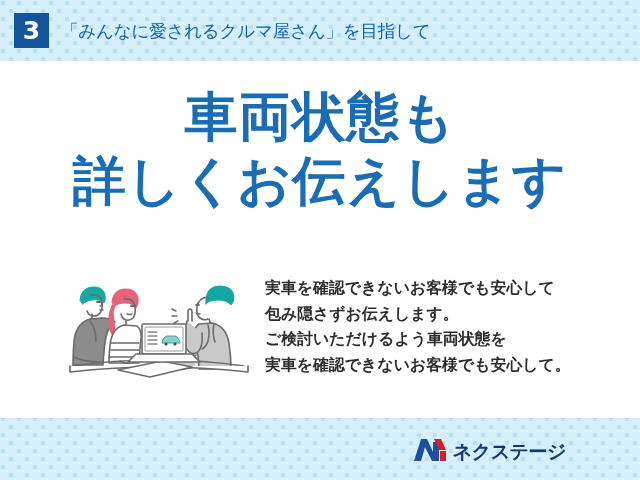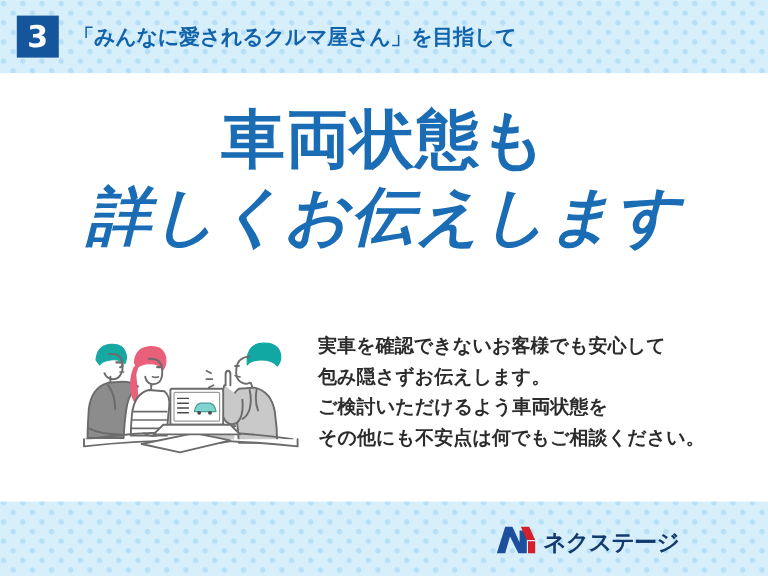--- a/index.html
+++ b/index.html
@@ -49,21 +49,21 @@
     font-size: 25px;
     font-weight: bold;
     line-height: 35px;
     text-align: center;
     flex: 0 0 auto;
     letter-spacing: 0;
   }
   .header-title {
     margin-left: 12px;
     font-size: 17.5px;
-    font-weight: bold;
+    font-weight: normal;
     color: #1163ab;
     letter-spacing: -0.2px;
     white-space: nowrap;
   }
 
   
   .panel {
     position: absolute;
     left: 0;
     top: 61px;
@@ -85,21 +85,20 @@
     line-height: 1.14;
   }
   .headline-line1 {
     font-size: 53px;
     display: block;
   }
   .headline-line2 {
     font-size: 53px;
     display: block;
     margin-top: 4px;
-    font-style: italic;
   }
 
   
   .lower-row {
     position: absolute;
     left: 0;
     top: 208px;
     width: 640px;
     height: 130px;
     display: flex;
@@ -269,21 +268,21 @@
 
             <path d="M80 85 l56 0 l8 8 l-72 0 z" fill="#ffffff"></path>
           </g>
         </svg>
       </div>
 
       <div class="body-copy">
         <span class="copy-line">実車を確認できないお客様でも安心して</span>
         <span class="copy-line">包み隠さずお伝えします。</span>
         <span class="copy-line">ご検討いただけるよう車両状態を</span>
-        <span class="copy-line">その他にも不安点は何でもご相談ください。</span>
+        <span class="copy-line">実車を確認できないお客様でも安心して。</span>
       </div>
 
     </div>
   </div>
 
   <div class="footer">
     <div class="logo">
       <span class="logo-mark">
         <svg width="34" height="24" viewBox="0 0 34 24" xmlns="http://www.w3.org/2000/svg">
 

